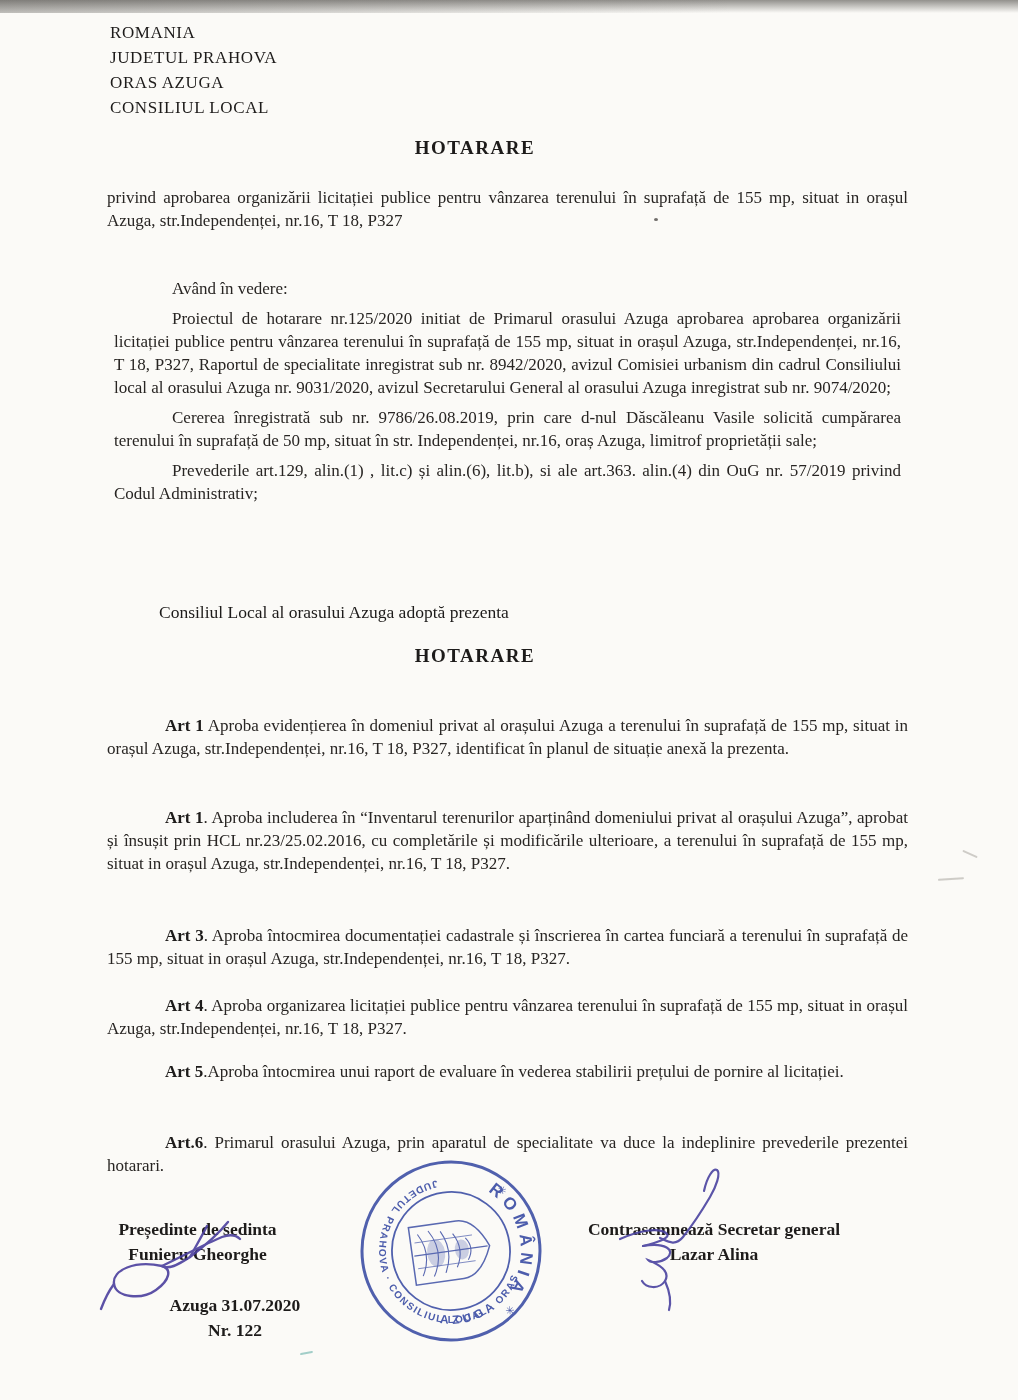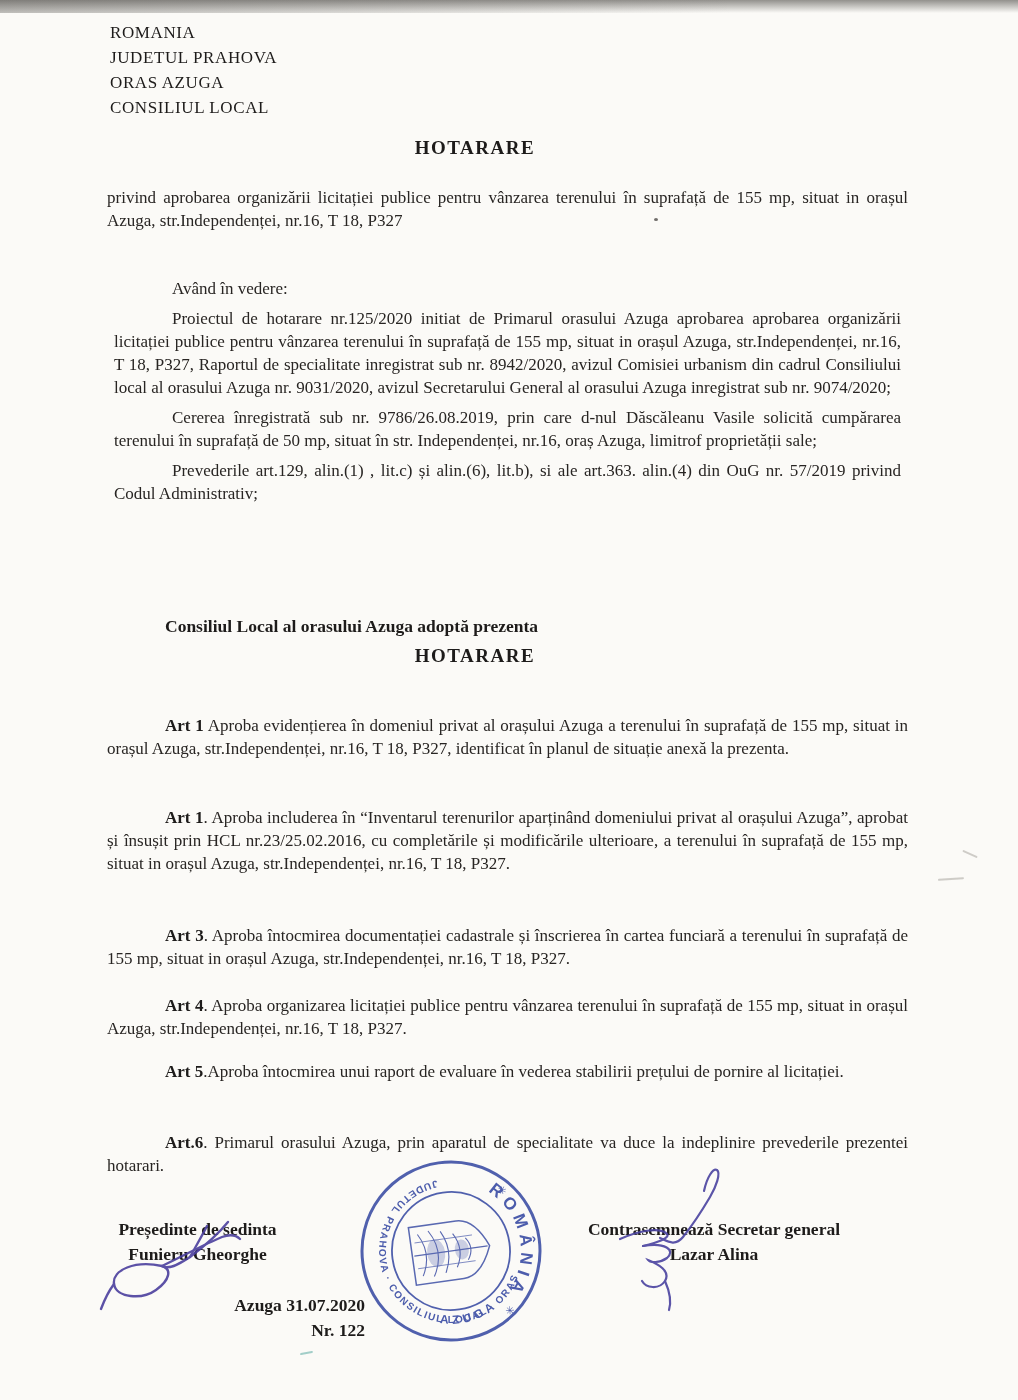--- a/index.html
+++ b/index.html
@@ -17,31 +17,31 @@
   .letterhead{left:110px;top:20px;font-weight:normal;font-size:17px;line-height:25px;
     color:#1d1b1a;letter-spacing:.6px;}
   
   .doc-title{left:0;top:137px;width:950px;text-align:center;font-weight:bold;
     font-size:19px;letter-spacing:1.5px;color:#1d1b1a;}
   .doc-subtitle{left:107px;top:162px;width:801px;font-size:17px;line-height:23px;
     text-align:justify;text-align-last:left;margin-top:24px;}
   
   .para-block{left:107px;top:270px;width:801px;font-size:17px;line-height:23px;}
   .para-block p{margin:7px;text-indent:58px;text-align:justify;text-align-last:left;}
-  .adoption{left:165px;top:602px;font-weight:bold;font-size:17.5px;color:#1d1b1a;margin-top:14px;}
+  .adoption{left:159px;top:602px;font-weight:normal;font-size:17.5px;color:#1d1b1a;}
   .decision-heading{left:0;top:645px;width:950px;text-align:center;font-weight:bold;
     font-size:19px;letter-spacing:1.5px;color:#1d1b1a;}
   .article{left:107px;top:0;width:801px;font-size:17px;line-height:23px;margin:0;
     text-indent:58px;text-align:justify;text-align-last:left;}
   .article b{color:#1d1b1a;}
   #art1{top:714px}#art2{top:806px}#art3{top:924px}#art4{top:994px}#art5{top:1060px}#art6{top:1131px}
   
   .sig-block{font-weight:bold;font-size:17.5px;line-height:25px;color:#1d1b1a;text-align:center;margin-top:18px;}
   .sig-left{left:100px;top:1199px;width:195px;}
-  .sig-date{left:105px;top:1293px;width:260px;text-align:right;font-weight:bold;
+  .sig-date{left:105px;top:1293px;width:260px;text-align:center;font-weight:bold;
     font-size:17.5px;line-height:25px;color:#1d1b1a;}
   .sig-right{left:566px;top:1199px;width:296px;}
   svg text{font-family:"Liberation Sans","DejaVu Sans",sans-serif;}
 </style>
 </head>
 <body>
 
 <div class="abs edge-shadow"></div>
 <div class="abs dot" style="left:654px;top:218px"></div>
 <div class="abs mark" style="left:962px;top:853px;width:16px;height:2px;transform:rotate(24deg)"></div>

